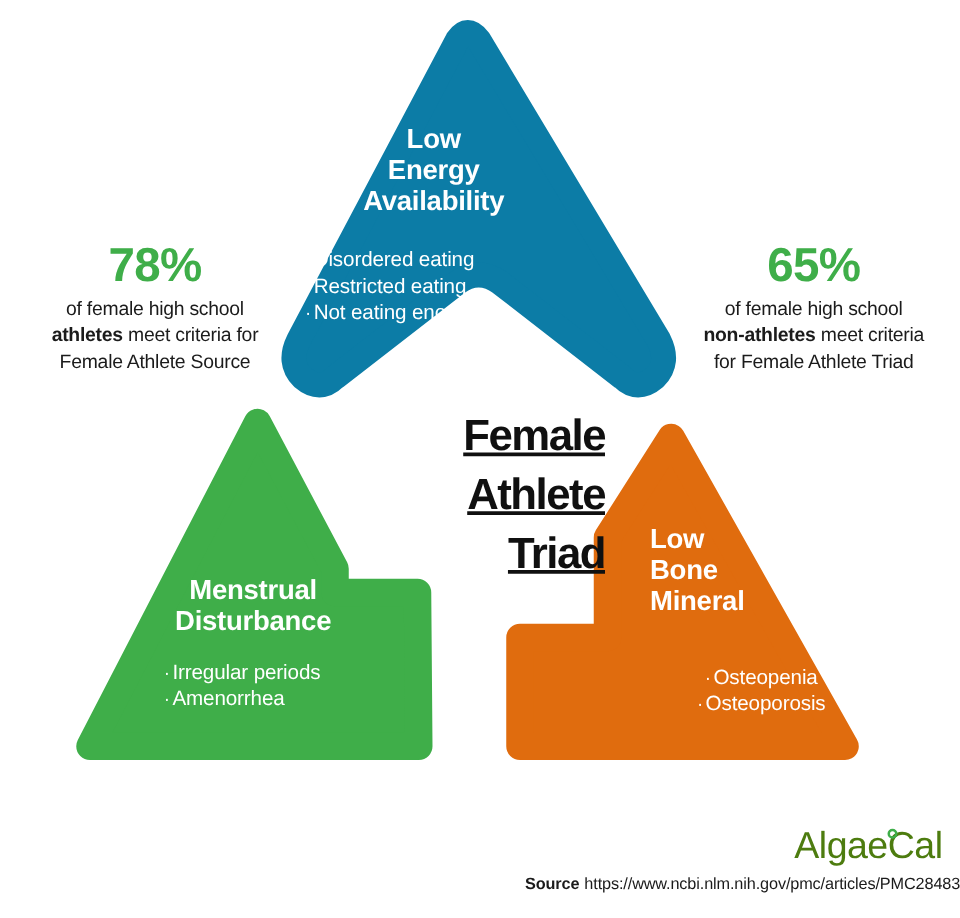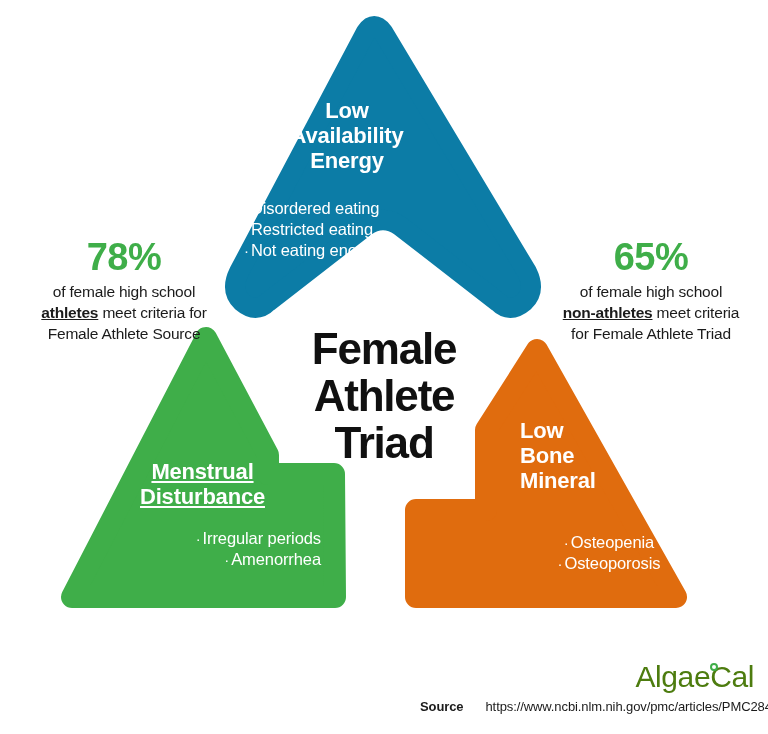--- a/index.html
+++ b/index.html
@@ -69,27 +69,26 @@
     width: 212px;
     text-align: left;
   }
 
   
   #green-head {
     left: 105px;
     top: 459px;
     width: 195px;
     text-align: center;
-    text-decoration: underline;
   }
   #green-list {
     left: 131px;
     top: 528px;
     width: 190px;
-    text-align: right;
+    text-align: left;
   }
 
   
   #orange-head {
     left: 520px;
     top: 418px;
     width: 140px;
     text-align: left;
   }
   #orange-list {
@@ -97,50 +96,49 @@
     top: 532px;
     width: 180px;
     text-align: center;
   }
 
   
   #center-title {
     left: 284px;
     top: 325px;
     width: 200px;
-    text-align: center;
+    text-align: right;
     color: #101010;
     font-weight: bold;
-    font-size: 44px;
+    font-size: 35px;
     line-height: 47px;
     letter-spacing: -1.2px;
+    text-decoration: underline;
   }
 
   
   .stat {
     text-align: center;
     color: #1b1b1b;
-    margin-top: 44px;
   }
   .stat .pct {
     font-weight: bold;
     font-size: 38px;
     line-height: 42px;
     color: #3FAE49;
     letter-spacing: -0.5px;
   }
   .stat .cap {
     font-size: 15.5px;
     line-height: 21px;
     letter-spacing: -0.2px;
     margin-top: 3px;
   }
   .stat .cap b {
     font-weight: bold;
-    text-decoration: underline;
   }
   #stat-left {
     left: 14px;
     top: 192px;
     width: 220px;
   }
   #stat-right {
     left: 540px;
     top: 192px;
     width: 222px;
@@ -183,21 +181,21 @@
     width: 336px;
     text-align: right;
     font-size: 13px;
     line-height: 16px;
     color: #1b1b1b;
     letter-spacing: -0.1px;
     white-space: nowrap;
   }
   #source .lbl {
     font-weight: bold;
-    padding-right: 22px;
+    padding-right: 4px;
   }
   #source .url {
     font-weight: normal;
   }
 </style>
 </head>
 <body>
 
 <div id="canvas">
 
@@ -232,22 +230,22 @@
                L 416 597
                L 416 510
                L 486 510
                L 486 430
                L 537 350 Z" fill="#E06C0E" stroke="#E06C0E" stroke-width="22" stroke-linejoin="round" stroke-linecap="round"></path>
     </g>
   </svg>
 
   <div class="blk node-head" id="blue-head">
     <div>Low</div>
+    <div>Energy</div>
     <div>Availability</div>
-    <div>Energy</div>
   </div>
   <div class="blk node-list" id="blue-list">
     <div class="li"><span class="dot">·</span><span>Disordered eating</span></div>
     <div class="li"><span class="dot">·</span><span>Restricted eating</span></div>
     <div class="li"><span class="dot">·</span><span>Not eating enough</span></div>
   </div>
 
   <div class="blk node-head" id="green-head">
     <div>Menstrual</div>
     <div>Disturbance</div>

